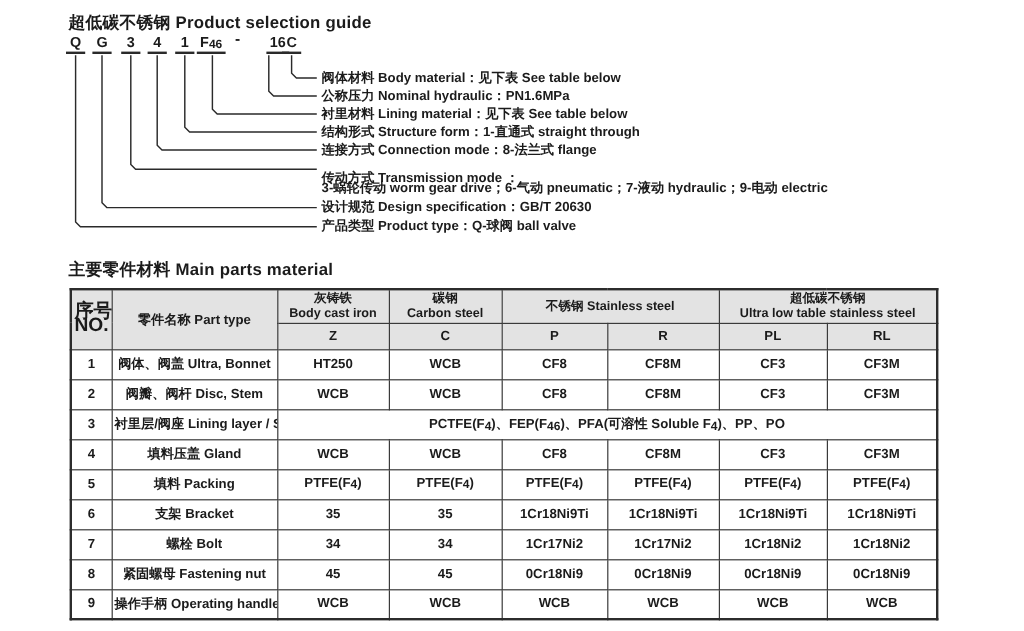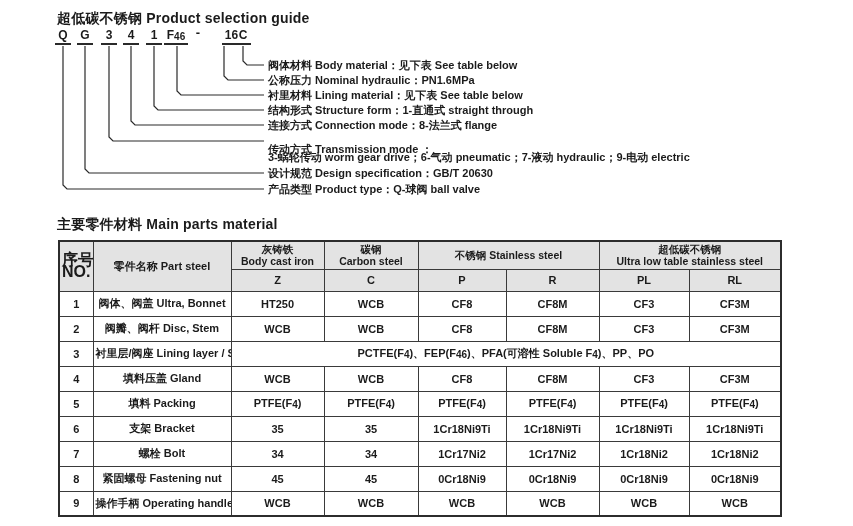--- a/index.html
+++ b/index.html
@@ -109,21 +109,21 @@
       <col style="width:93px">
       <col style="width:90px">
       <col style="width:92px">
   </colgroup>
   <thead data-name="parts-table-header">
     <tr>
       <th rowspan="2" data-name="header-no">
         <div class="no-line" data-name="header-no-zh">序号</div>
         <div class="no-line" data-name="header-no-en">NO.</div>
       </th>
-      <th rowspan="2" data-name="header-part-name">零件名称 Part steel</th>
+      <th rowspan="2" data-name="header-part-name">零件名称 Part type</th>
       <th data-name="header-group-gray-cast-iron">
         <div class="grp-line" data-name="group-gray-cast-iron-zh">灰铸铁</div>
         <div class="grp-line" data-name="group-gray-cast-iron-en">Body cast iron</div>
       </th>
       <th data-name="header-group-carbon-steel">
         <div class="grp-line" data-name="group-carbon-steel-zh">碳钢</div>
         <div class="grp-line" data-name="group-carbon-steel-en">Carbon steel</div>
       </th>
       <th colspan="2" data-name="header-group-stainless-steel">
         <div class="grp-line" data-name="group-stainless-steel-label">不锈钢 Stainless steel</div>

